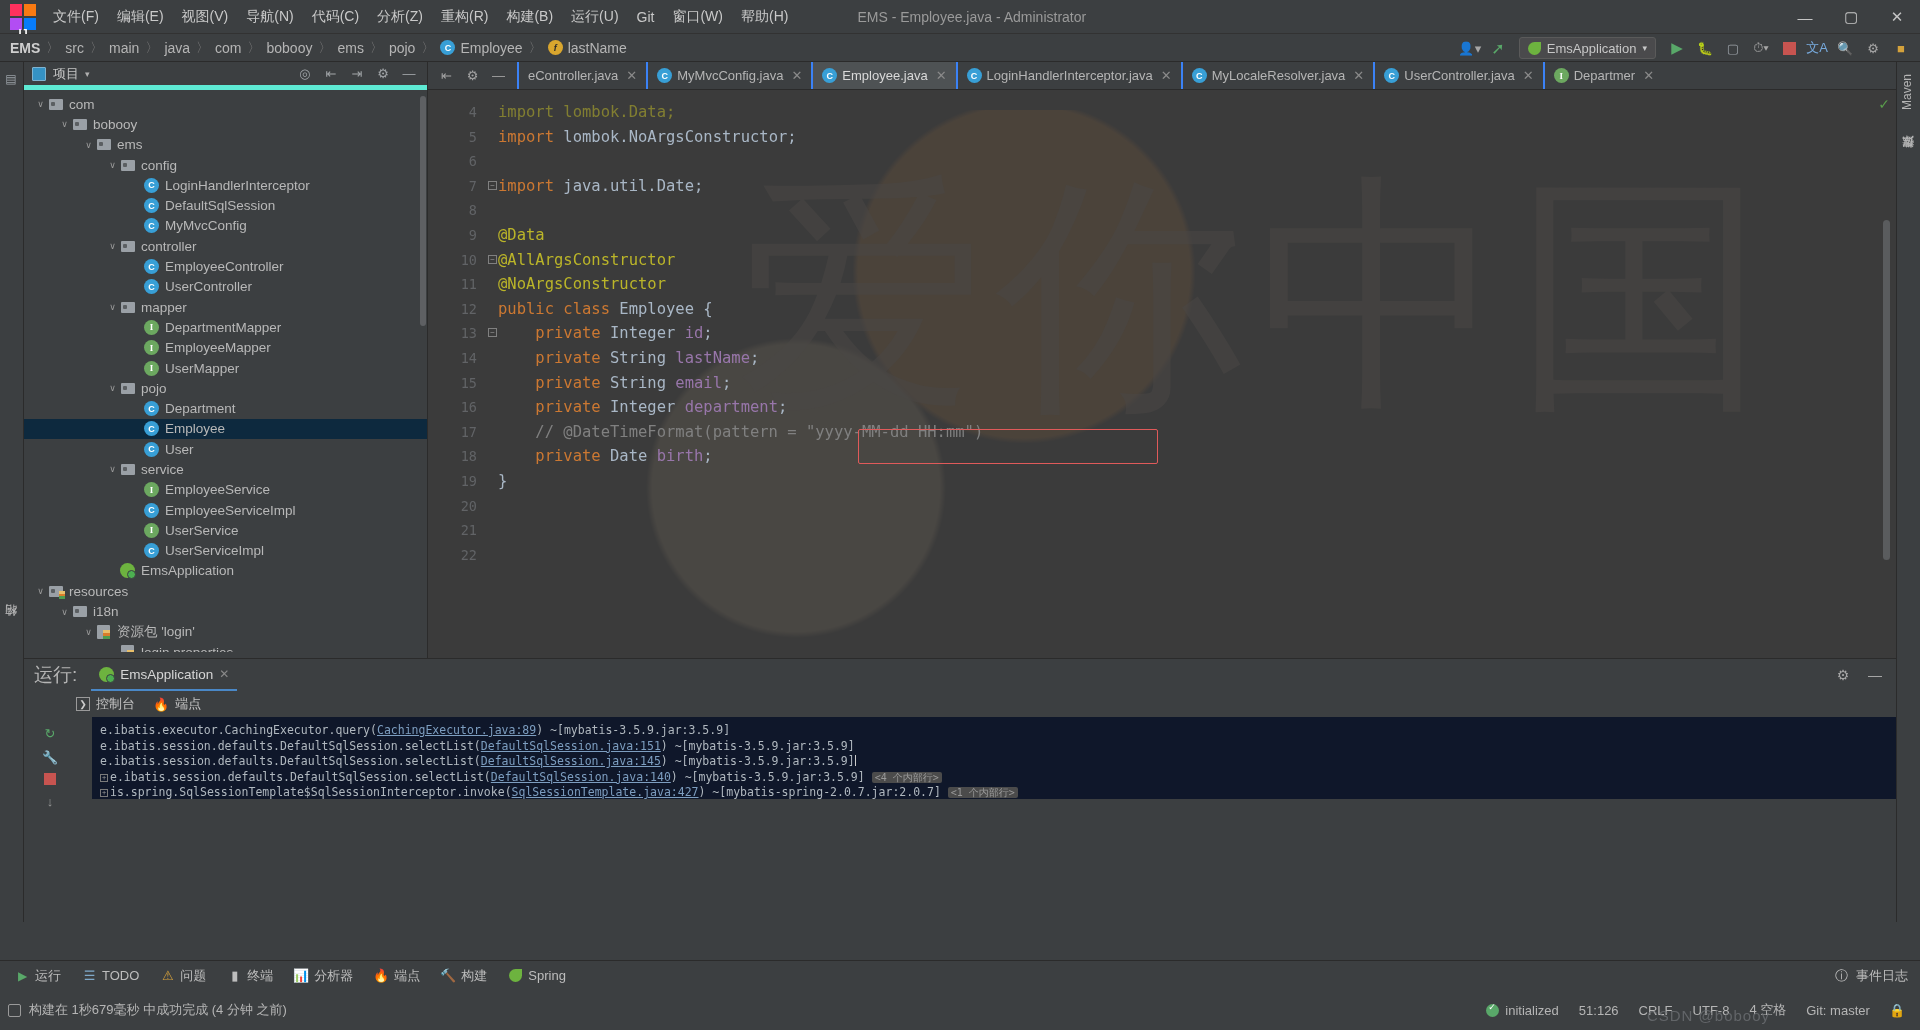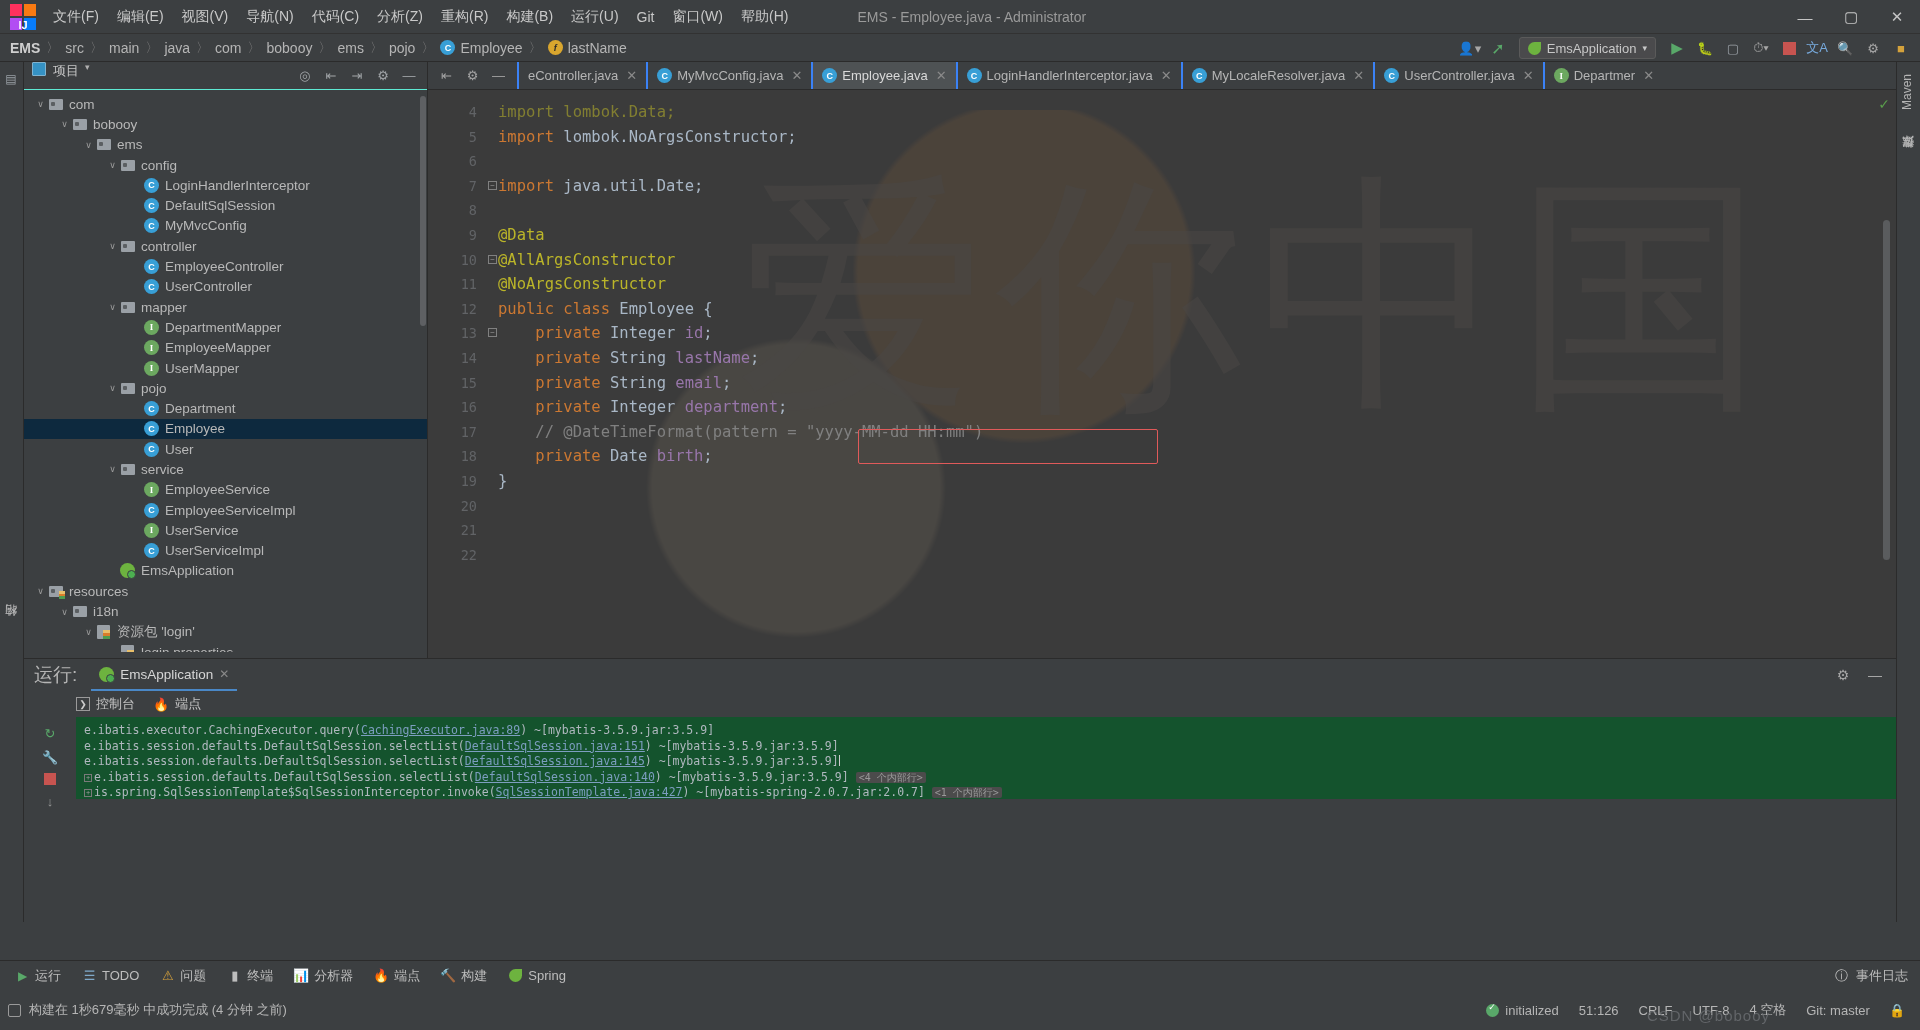--- a/index.html
+++ b/index.html
@@ -22,21 +22,21 @@
     border-bottom: 1px solid #323232;
   }
   .ij-logo {
     width: 26px; height: 26px; margin: 0 8px 0 10px;
     position: relative; flex: none;
   }
   .ij-logo .q1 { position:absolute; left:0; top:0; width:12px; height:12px; background:#fe315d; }
   .ij-logo .q2 { position:absolute; right:0; top:0; width:12px; height:12px; background:#f97a12; }
   .ij-logo .q3 { position:absolute; left:0; bottom:0; width:12px; height:12px; background:#b24df3; }
   .ij-logo .q4 { position:absolute; right:0; bottom:0; width:12px; height:12px; background:#087cfa; }
-  .ij-logo .ij { position:absolute; left:0; top:8px; width:26px; height:26px;
+  .ij-logo .ij { position:absolute; left:0; top:16px; width:26px; height:26px;
     color:#fff; font-size:11px; font-weight:bold; display:flex; align-items:center; justify-content:center; }
   .menu-item {
     font-size: 14px; color: #c9c9c9; padding: 4px 9px; cursor: default; white-space: nowrap;
   }
   .win-title {
     font-size: 14px; color: #9a9a9a; margin-left: 60px; white-space: nowrap;
   }
   .win-btns {
     position: absolute; right: 0; top: 0; height: 34px; display: flex; align-items: center;
   }
@@ -87,22 +87,22 @@
     position:absolute; top:62px; right:0; width:24px; height:860px; background:#3c3f41;
     border-left:1px solid #2b2b2b;
   }
 
   
   .projpanel {
     position:absolute; top:62px; left:24px; width:404px; height:596px;
     background:#3c3f41; border-right:1px solid #2b2b2b;
   }
   .proj-header {
-    height:28px; display:flex; padding-left:8px;
-    border-bottom:1px solid #5eead4;
+    height:28px; display:flex; align-items:center; padding-left:8px;
+    border-bottom:5px solid #5eead4;
   }
   .proj-header .sq {
     width:14px;height:14px;background:#3592c4;border:1px solid #7fb3d0;border-radius:1px;margin-right:7px;
   }
   .proj-title { font-size:13px; color:#c5c5c5; }
   .proj-caret { margin-left:6px; font-size:9px; color:#b0b0b0; }
   .proj-tools { margin-left:auto; display:flex; align-items:center; gap:2px; padding-right:6px;}
   .proj-tool { width:24px;height:22px;display:flex;align-items:center;justify-content:center;font-size:13px;color:#9fa3a6;}
 
   .tree { padding-top: 4px; font-size: 13.5px; color:#b8b8b8; position:relative; height:562px; overflow:hidden;}
@@ -209,22 +209,22 @@
   .run-tab .x { color:#8a8a8a; font-size:12px;}
   .run-hdr-right { margin-left:auto; display:flex; align-items:center; gap:10px; padding-right:10px;}
   .run-hdr-ico { font-size:14px; color:#a6a6a6; width:22px; text-align:center;}
 
   .run-body { position:relative; height:108px; display:flex; }
   .run-gutter { width:52px; background:#3c3f41; padding-top:4px; }
   .rg-ico { width:26px;height:24px;display:flex;align-items:center;justify-content:center;font-size:13px;color:#9a9a9a;margin:0 auto;}
   .rg-ico.green { color:#59a869; }
   .rg-stop { width:12px;height:12px;background:#c75450;margin:4px auto; }
   .console {
-    flex:1; background:#14532d; font-family:"DejaVu Sans Mono", monospace;
-    font-size:11.5px; color:#a9b7c6; padding: 6px 0 0 8px; overflow:hidden; position:relative;
+    flex:1; background:#0f172a; font-family:"DejaVu Sans Mono", monospace;
+    font-size:11.5px; color:#a9b7c6; padding: 6px 0 0 8px; overflow:hidden; position:relative;margin-left:16px;
   }
   .conline { height:15.5px; line-height:15.5px; white-space:pre; color:#b0b8bf;}
   .lnk { color:#7d9ec0; text-decoration:underline; }
   .fold-tag { background:#4b4b4b; color:#999; font-size:10px; padding:0 3px; border-radius:2px;}
   .caret { display:inline-block; width:1px; height:11px; background:#ccc; vertical-align:-1px;}
   .con-foldmark { display:inline-block; width:8px; height:8px; border:1px solid #7a7a7a; color:#9a9a9a;
      font-size:7px; line-height:6px; text-align:center; margin-right:2px; vertical-align:1px;}
 
   
   .bottombar {

